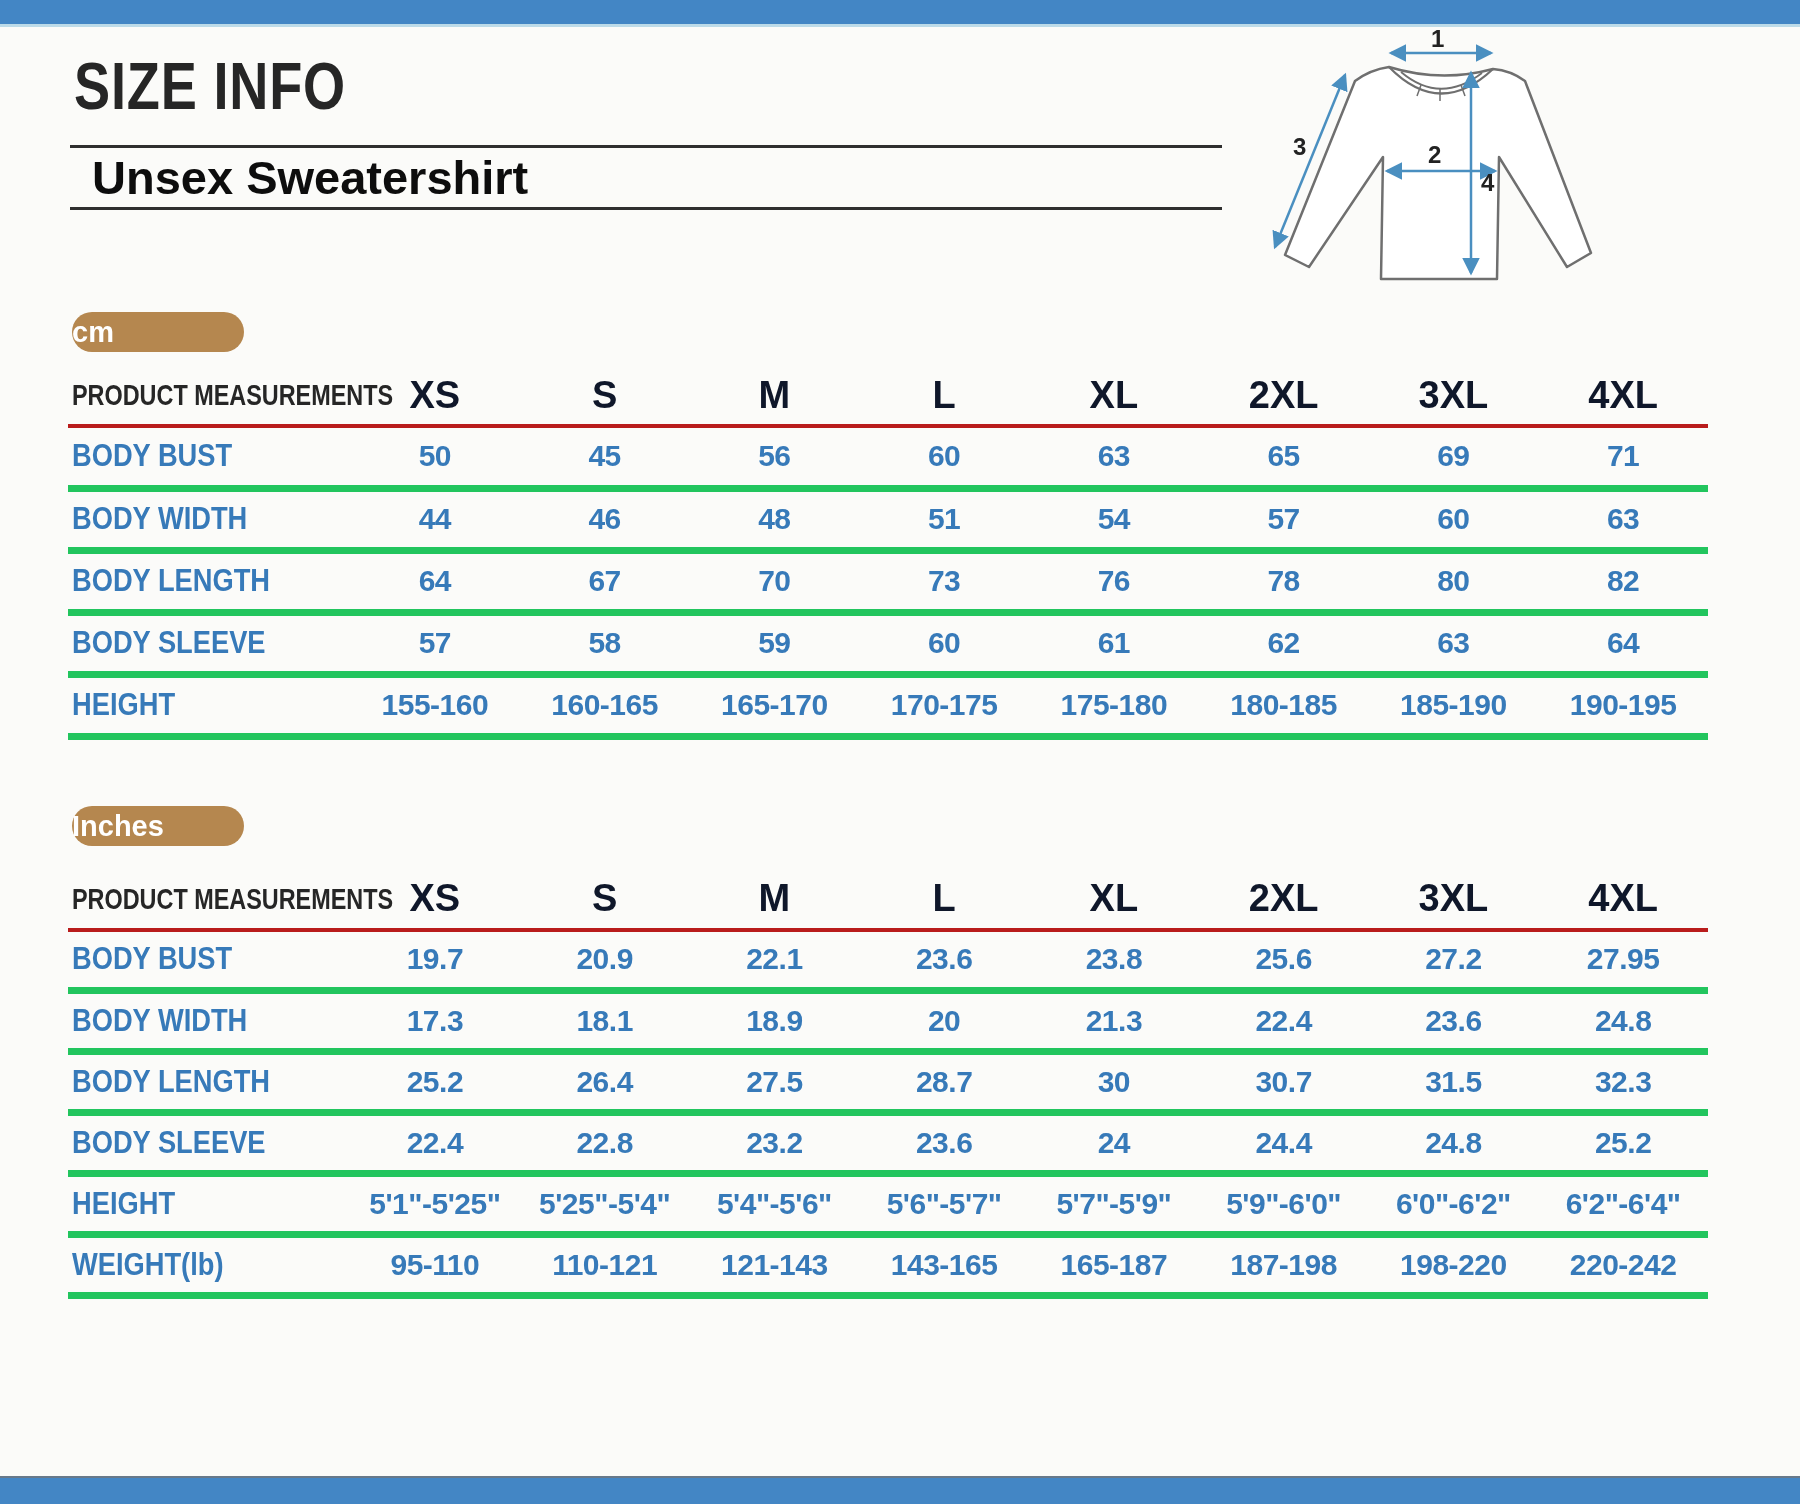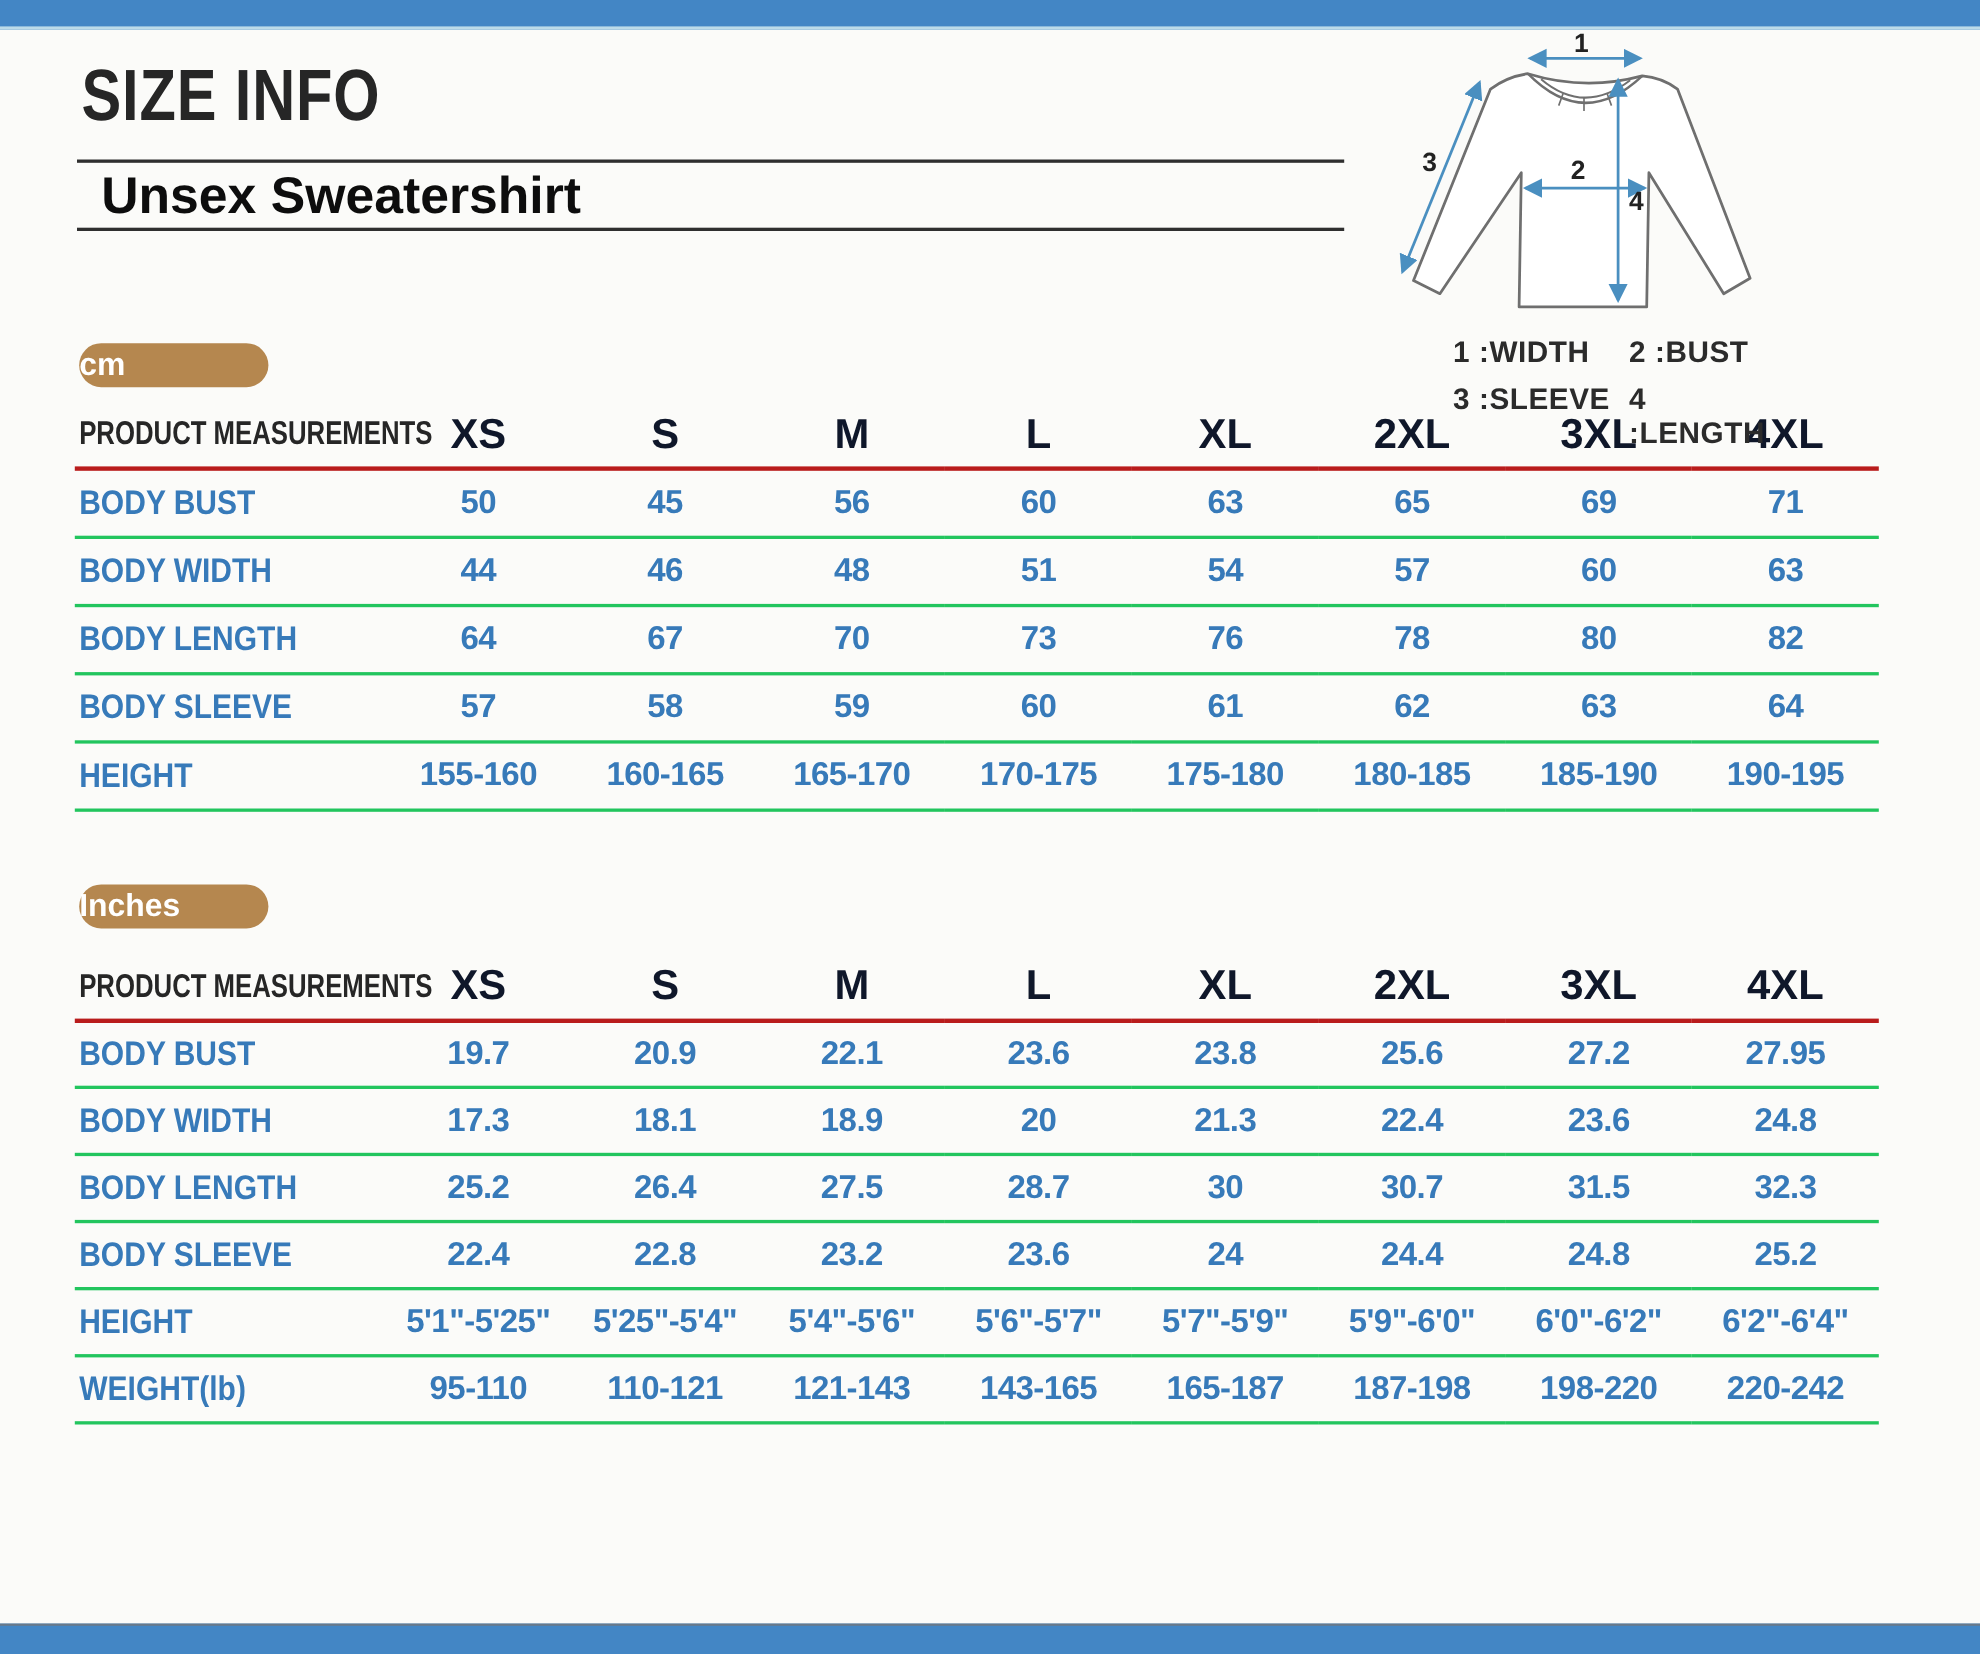--- a/index.html
+++ b/index.html
@@ -54,21 +54,21 @@
   .table-host{margin-top:14px;}
   .sec-in .table-host{margin-top:24px;}
   table.size-table{
     margin-left:52px;width:1640px;
     border-collapse:collapse;table-layout:fixed;
   }
   col.col-label{width:282px;}
   col.col-size{width:169.75px;}
   th,td{padding:0;}
   thead tr{height:60px;border-bottom:4px solid #b91c1c;}
-  tbody tr{height:62px;border-bottom:3px solid #22c55e;}
+  tbody tr{height:62px;border-bottom:7px solid #22c55e;}
   .sec-in tbody tr{height:61px;}
   .col-header-label{
     text-align:left;font-size:30px;font-weight:bold;color:#262626;
     vertical-align:middle;padding-left:4px;
   }
   .col-header-label .squish{transform:scaleX(0.78);}
   th.size-th{
     font-size:38px;font-weight:bold;color:#0f172a;text-align:center;vertical-align:middle;
   }
   td.row-label{
@@ -300,22 +300,16 @@
       <line x1="166" y1="14" x2="266" y2="14" stroke="#4a8fc0" stroke-width="2.5" marker-start="url(#ah)" marker-end="url(#ah)"></line>
       <line x1="162" y1="132" x2="270" y2="132" stroke="#4a8fc0" stroke-width="2.5" marker-start="url(#ah)" marker-end="url(#ah)"></line>
       <line x1="120" y1="36" x2="50" y2="208" stroke="#4a8fc0" stroke-width="2.5" marker-start="url(#ah)" marker-end="url(#ah)"></line>
       <line x1="246" y1="34" x2="246" y2="234" stroke="#4a8fc0" stroke-width="2.5" marker-start="url(#ah)" marker-end="url(#ah)"></line>
 
       <text x="206" y="8" font-size="24" font-weight="bold" fill="#222" font-family="Liberation Sans, sans-serif">1</text>
       <text x="203" y="124" font-size="24" font-weight="bold" fill="#222" font-family="Liberation Sans, sans-serif">2</text>
       <text x="68" y="116" font-size="24" font-weight="bold" fill="#222" font-family="Liberation Sans, sans-serif">3</text>
       <text x="256" y="152" font-size="24" font-weight="bold" fill="#222" font-family="Liberation Sans, sans-serif">4</text>
     </svg>
-    <div class="legend">
-      <span>1 :WIDTH</span>
-      <span>2 :BUST</span>
-      <span>3 :SLEEVE</span>
-      <span>4 :LENGTH</span>
-    </div>
   </div>
 
   <div class="bottombar"></div>
 </div>
 
 </body></html>

